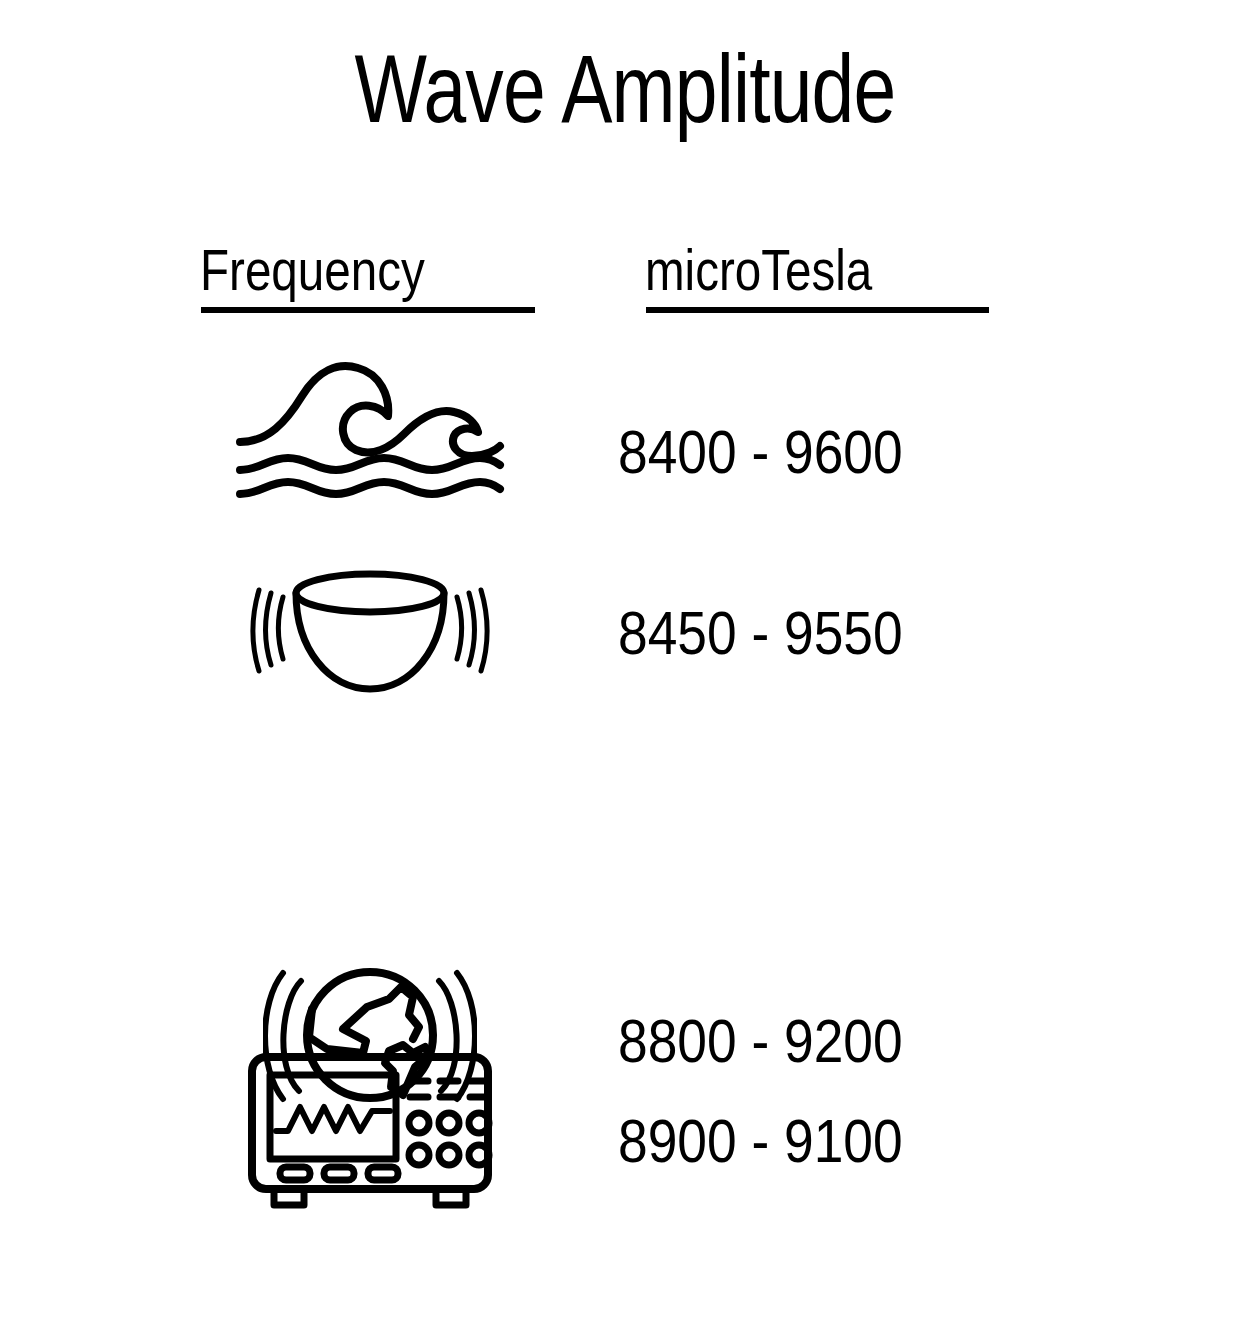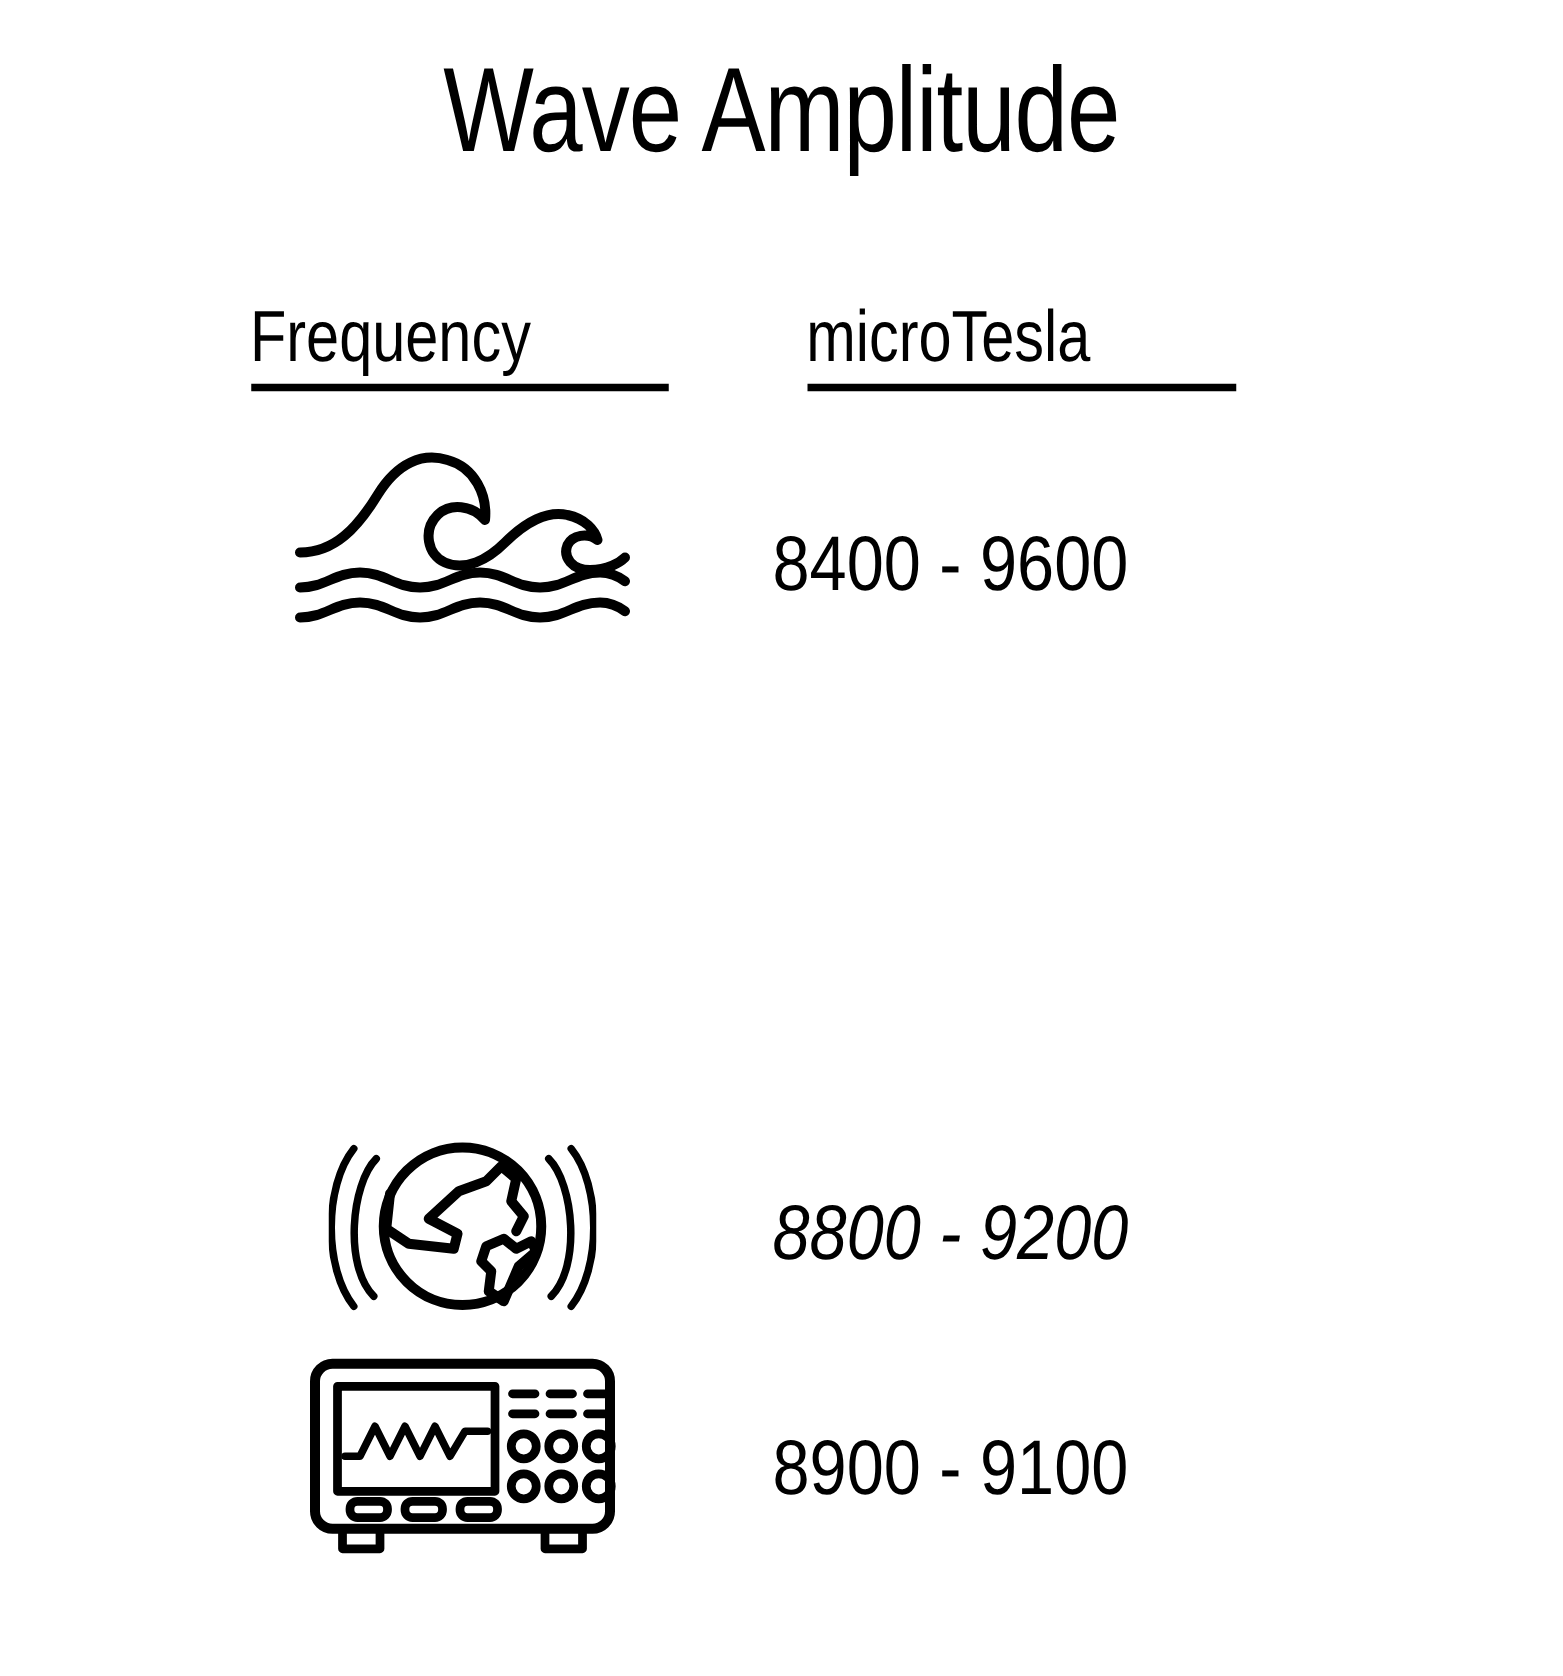--- a/index.html
+++ b/index.html
@@ -93,22 +93,22 @@
     font-size: 62px;
     line-height: 70px;
     white-space: nowrap;
     transform: scaleX(0.86);
     transform-origin: left center;
   }
 
   .row-0 { top: 355px; height: 150px; text-align: right; }
   .row-1 { top: 560px; height: 140px; }
   .row-2 { top: 728px; height: 152px; }
-  .row-3 { top: 898px; height: 165px; font-style: italic; }
-  .row-4 { top: 1078px; height: 175px; }
+  .row-3 { top: 952px; height: 165px; }
+  .row-4 { top: 1044px; height: 175px; }
 
   .row-0 .icon-cell { top: 0;  height: 150px; }
   .row-1 .icon-cell { top: 0;  height: 140px; }
   .row-2 .icon-cell { top: 0;  height: 152px; }
   .row-3 .icon-cell { top: 0;  height: 165px; }
   .row-4 .icon-cell { top: 0;  height: 175px; }
 
   .row-0 .value-cell { top: 62px;  }
   .row-1 .value-cell { top: 38px;  }
   .row-2 .value-cell { top: 46px;  }
@@ -142,20 +142,41 @@
           <path d="M6 110 C 26 110 34 98 54 98 C 74 98 82 110 102 110 C 122 110 130 98 150 98
                    C 170 98 178 110 198 110 C 218 110 226 98 246 98 C 256 98 262 102 266 105"></path>
           <path d="M6 134 C 26 134 34 122 54 122 C 74 122 82 134 102 134 C 122 134 130 122 150 122
                    C 170 122 178 134 198 134 C 218 134 226 122 246 122 C 256 122 262 126 266 129"></path>
         </svg>
       </span>
     </div>
     <div class="value-cell">8400 - 9600</div>
   </div>
 
+  <div class="row row-1">
+    <div class="icon-cell">
+      <span>
+        <svg width="246" height="130" viewBox="0 0 246 130" fill="none" stroke="#000" stroke-width="7" stroke-linecap="round" stroke-linejoin="round">
+
+          <path d="M49 28 C 49 84 82 124 123 124 C 164 124 197 84 197 28"></path>
+
+          <ellipse cx="123" cy="28" rx="74" ry="19"></ellipse>
+
+          <path d="M36 32 C 30 52 30 74 36 94" stroke-width="5"></path>
+          <path d="M24 28 C 17 52 17 78 24 100" stroke-width="5"></path>
+          <path d="M12 25 C 4 52 4 80 12 106" stroke-width="5"></path>
+
+          <path d="M210 32 C 216 52 216 74 210 94" stroke-width="5"></path>
+          <path d="M222 28 C 229 52 229 78 222 100" stroke-width="5"></path>
+          <path d="M234 25 C 242 52 242 80 234 106" stroke-width="5"></path>
+        </svg>
+      </span>
+    </div>
+    <div class="value-cell">8450 - 9550</div>
+  </div>
 
 
   <div class="row row-3">
     <div class="icon-cell">
       <span>
         <svg width="214" height="152" viewBox="0 0 214 152" fill="none" stroke="#000" stroke-width="8" stroke-linecap="round" stroke-linejoin="round">
 
           <circle cx="107" cy="76" r="63"></circle>
 
           <path d="M49 50 L 46 78 L 64 90 L 100 94 L 103 82 L 80 70 L 104 48 L 126 40 L 138 28

